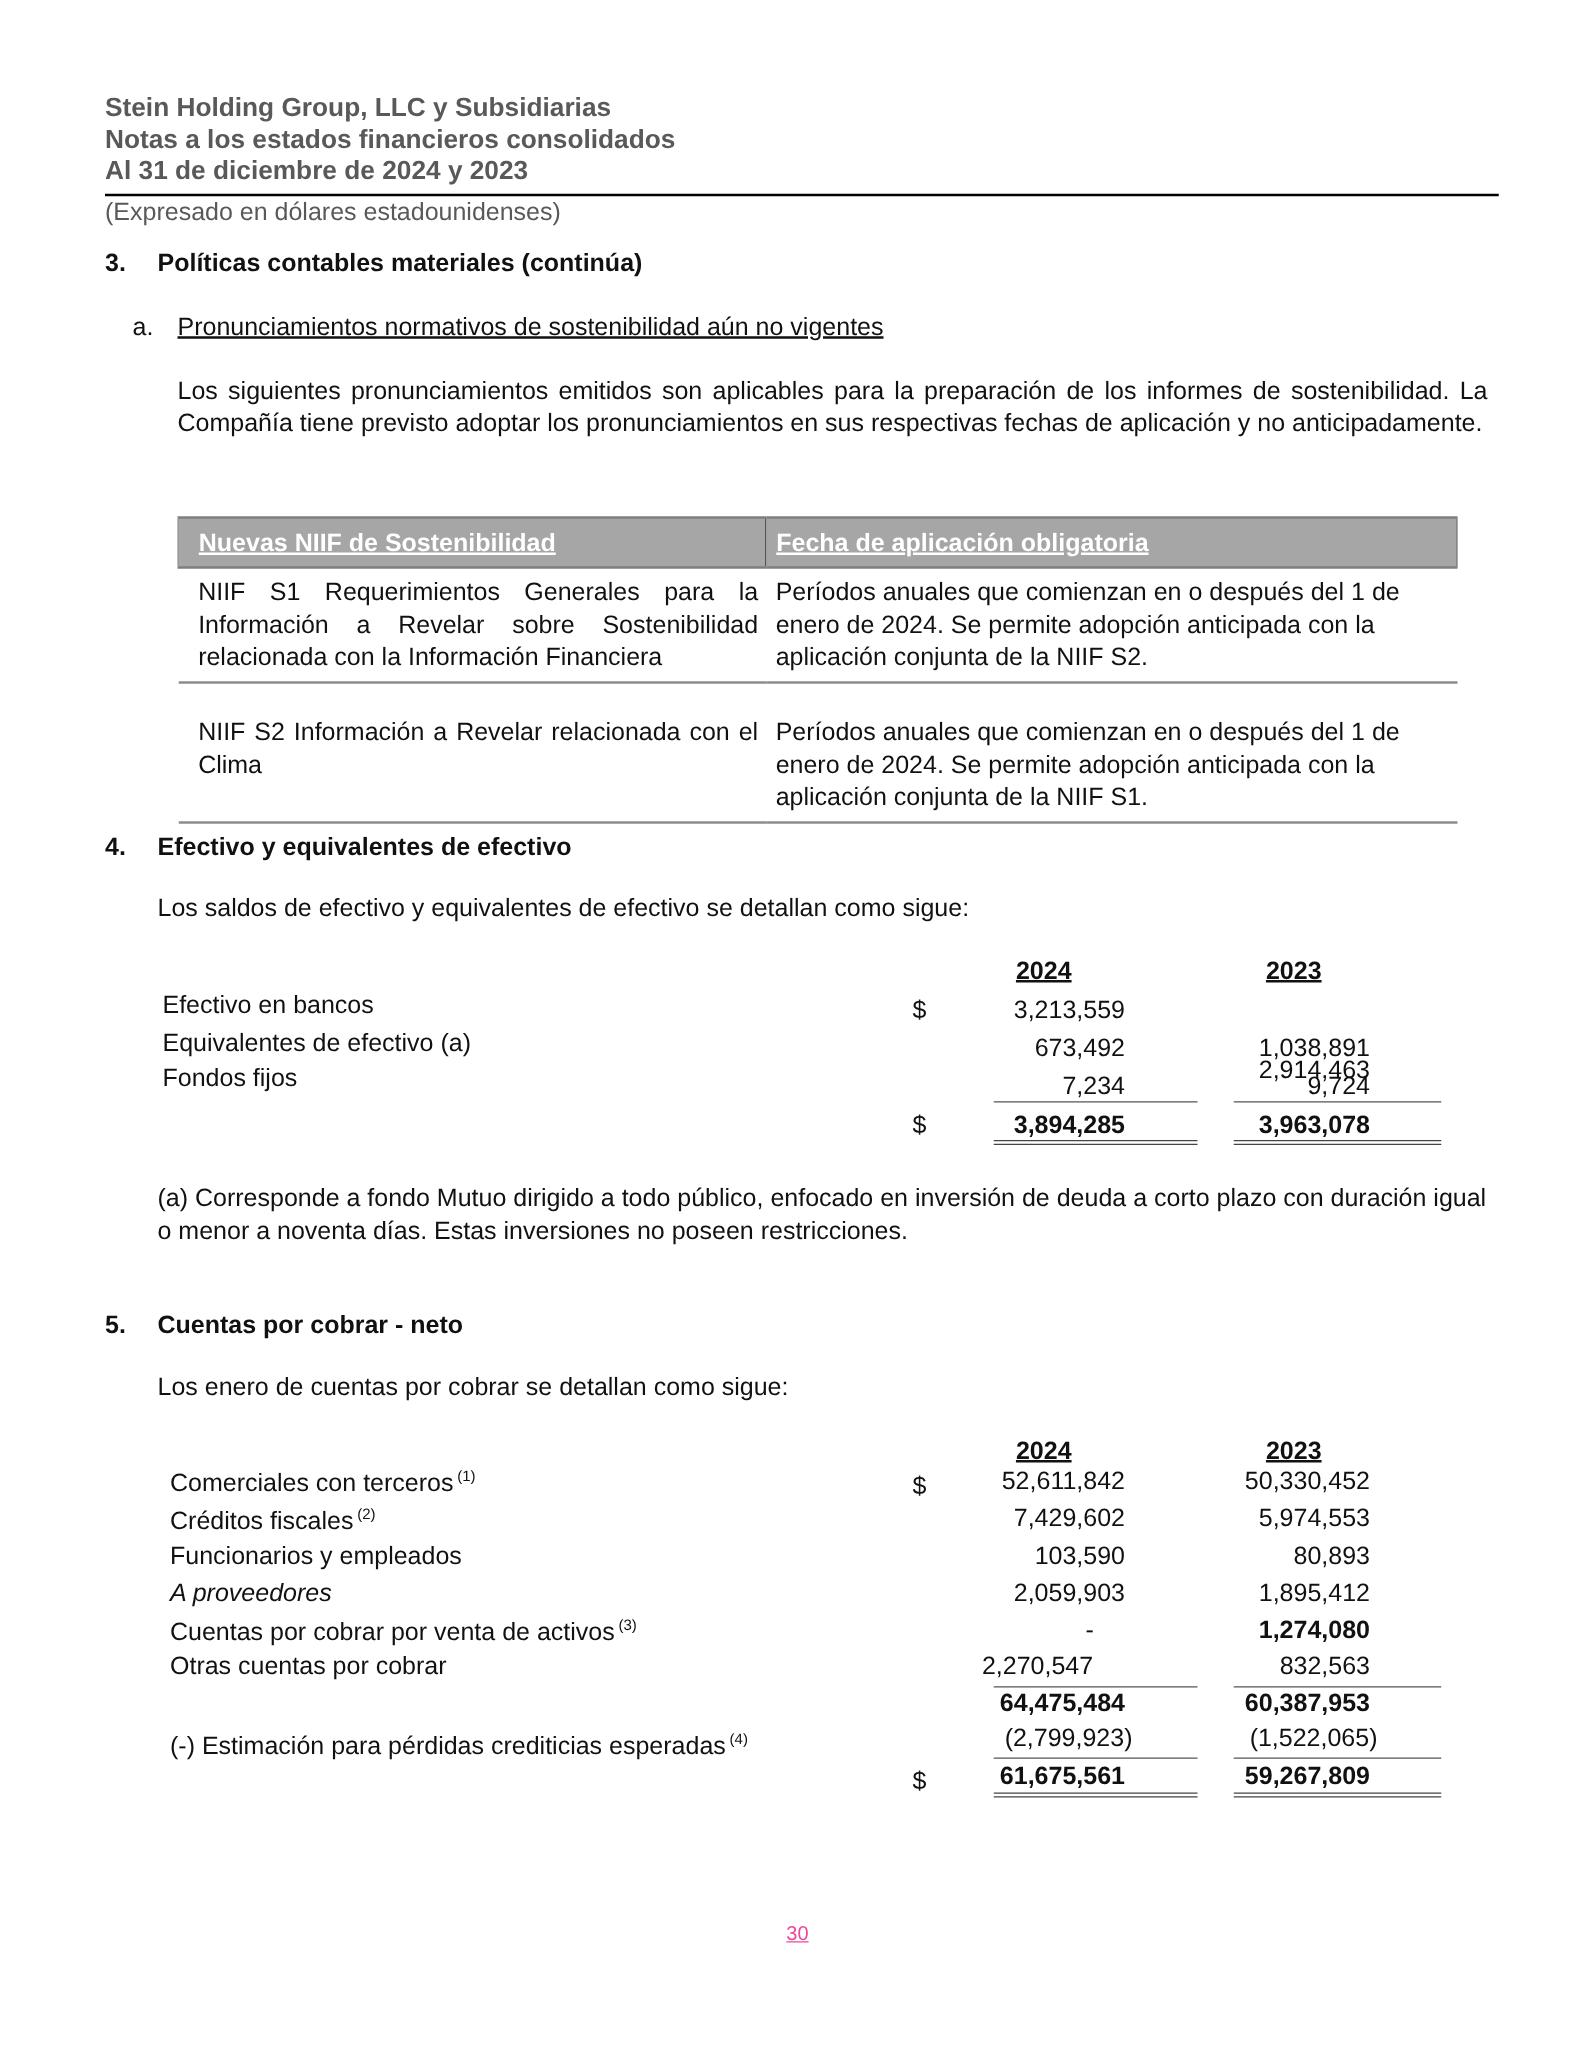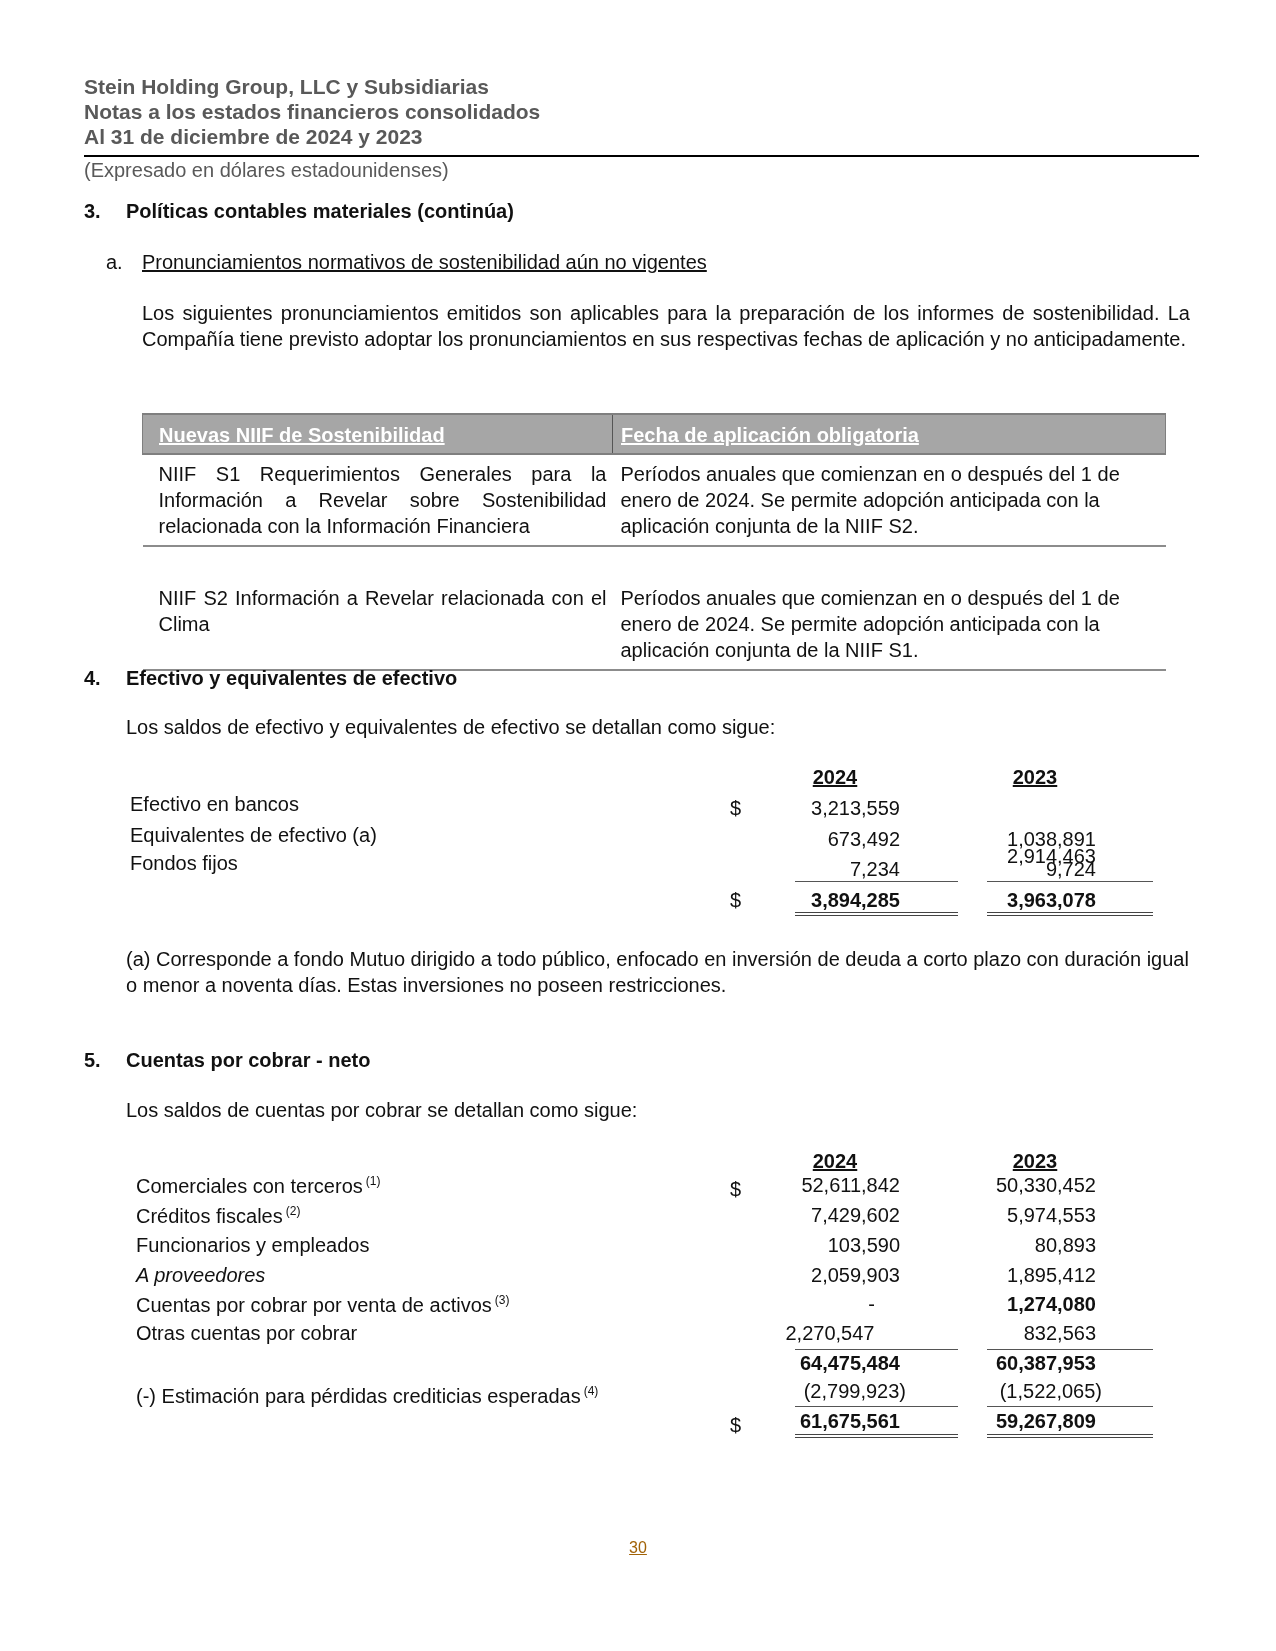--- a/index.html
+++ b/index.html
@@ -19,34 +19,34 @@
   
   .stable { position: absolute; left: 142px; top: 413px; width: 1024px; border-collapse: collapse; font-size: 20px; }
   .stable th { background: #a6a6a6; color: #fff; text-align: left; font-weight: bold; padding: 6px 8px 4px 16px; height: 28px; border-top: 2px solid #7f7f7f; border-bottom: 2px solid #7f7f7f; }
   .stable th span { text-decoration: underline; }
   .stable th.c1 { border-left: 1px solid #7f7f7f; border-right: 1px solid #555; width: 445px; }
   .stable th.c2 { border-right: 1px solid #7f7f7f; padding-left: 8px; }
   .stable td { vertical-align: top; padding: 6px 6px 6px 16px; line-height: 26px; border-bottom: 2px solid #8c8c8c; }
   .stable td.c1 { text-align: justify; margin-top: 28px; }
   .stable td.c2 { padding-left: 8px; }
   .stable tr.r1 td { height: 78px; }
-  .stable tr.r2 td { padding-top: 38px; height: 78px; }
+  .stable tr.r2 td { padding-top: 26px; height: 78px; }
 
   
   .fin { position: absolute; font-size: 20px; }
   .fin .lbl { position: absolute; white-space: nowrap; }
   .fin .lbl sup { font-size: 12px; vertical-align: 8px; margin-left: 3px; }
   .fin .dollar { position: absolute; }
   .fin .num { position: absolute; text-align: right; white-space: nowrap; }
   .fin .yr { position: absolute; text-align: center; font-weight: bold; text-decoration: underline; }
   .bold { font-weight: bold; }
   .hr { position: absolute; height: 1px; background: #555; }
   .dbl { position: absolute; height: 4px; border-top: 1px solid #444; border-bottom: 1px solid #444; box-sizing: border-box; }
 
-  .pgnum { position: absolute; left: 0; width: 1276px; top: 1539px; text-align: center; font-size: 16px; color: #a16207; text-decoration: underline; }
+  .pgnum { position: absolute; left: 0; width: 1276px; top: 1539px; text-align: center; font-size: 16px; color: #ec4899; text-decoration: underline; }
 </style>
 </head>
 <body>
 
 <div class="page">
 
   <div class="hdr">
     <div class="line">Stein Holding Group, LLC y Subsidiarias</div>
     <div class="line">Notas a los estados financieros consolidados</div>
     <div class="line">Al 31 de diciembre de 2024 y 2023</div>
@@ -114,21 +114,21 @@
       <div class="num bold" style="left:940px; top:889px; width:156px;">3,963,078</div>
     </div>
     <div class="dbl" style="left:795px; top:912px; width:163px;"></div>
     <div class="dbl" style="left:987px; top:912px; width:166px;"></div>
   </div>
 
   <div class="abs body-text" style="left:126px; top:946px; width:1075px; white-space:normal;">(a) Corresponde a fondo Mutuo dirigido a todo público, enfocado en inversión de deuda a corto plazo con duración igual o menor a noventa días. Estas inversiones no poseen restricciones.</div>
 
   <div class="abs sec-num" style="left:84px; top:1049px;">5.</div>
   <div class="abs sec-title" style="left:126px; top:1049px;">Cuentas por cobrar - neto</div>
-  <div class="abs body-text" style="left:126px; top:1097px;">Los saldos de cuentas por cobrar se detallan como sigue:</div>
+  <div class="abs body-text" style="left:126px; top:1097px;">Los enero de cuentas por cobrar se detallan como sigue:</div>
 
   <div class="fin" style="left:0; top:0;">
     <div class="yr" style="left:790px; top:1150px; width:90px;">2024</div>
     <div class="yr" style="left:990px; top:1150px; width:90px;">2023</div>
 
     <div>
       <div class="lbl" style="left:136px; top:1174px;"><span>Comerciales con terceros</span><sup>(1)</sup></div>
       <div class="dollar" style="left:730px; top:1178px;">$</div>
       <div class="num" style="left:760px; top:1174px; width:140px;text-align:right;">52,611,842</div>
       <div class="num" style="left:940px; top:1174px; width:156px;">50,330,452</div>

